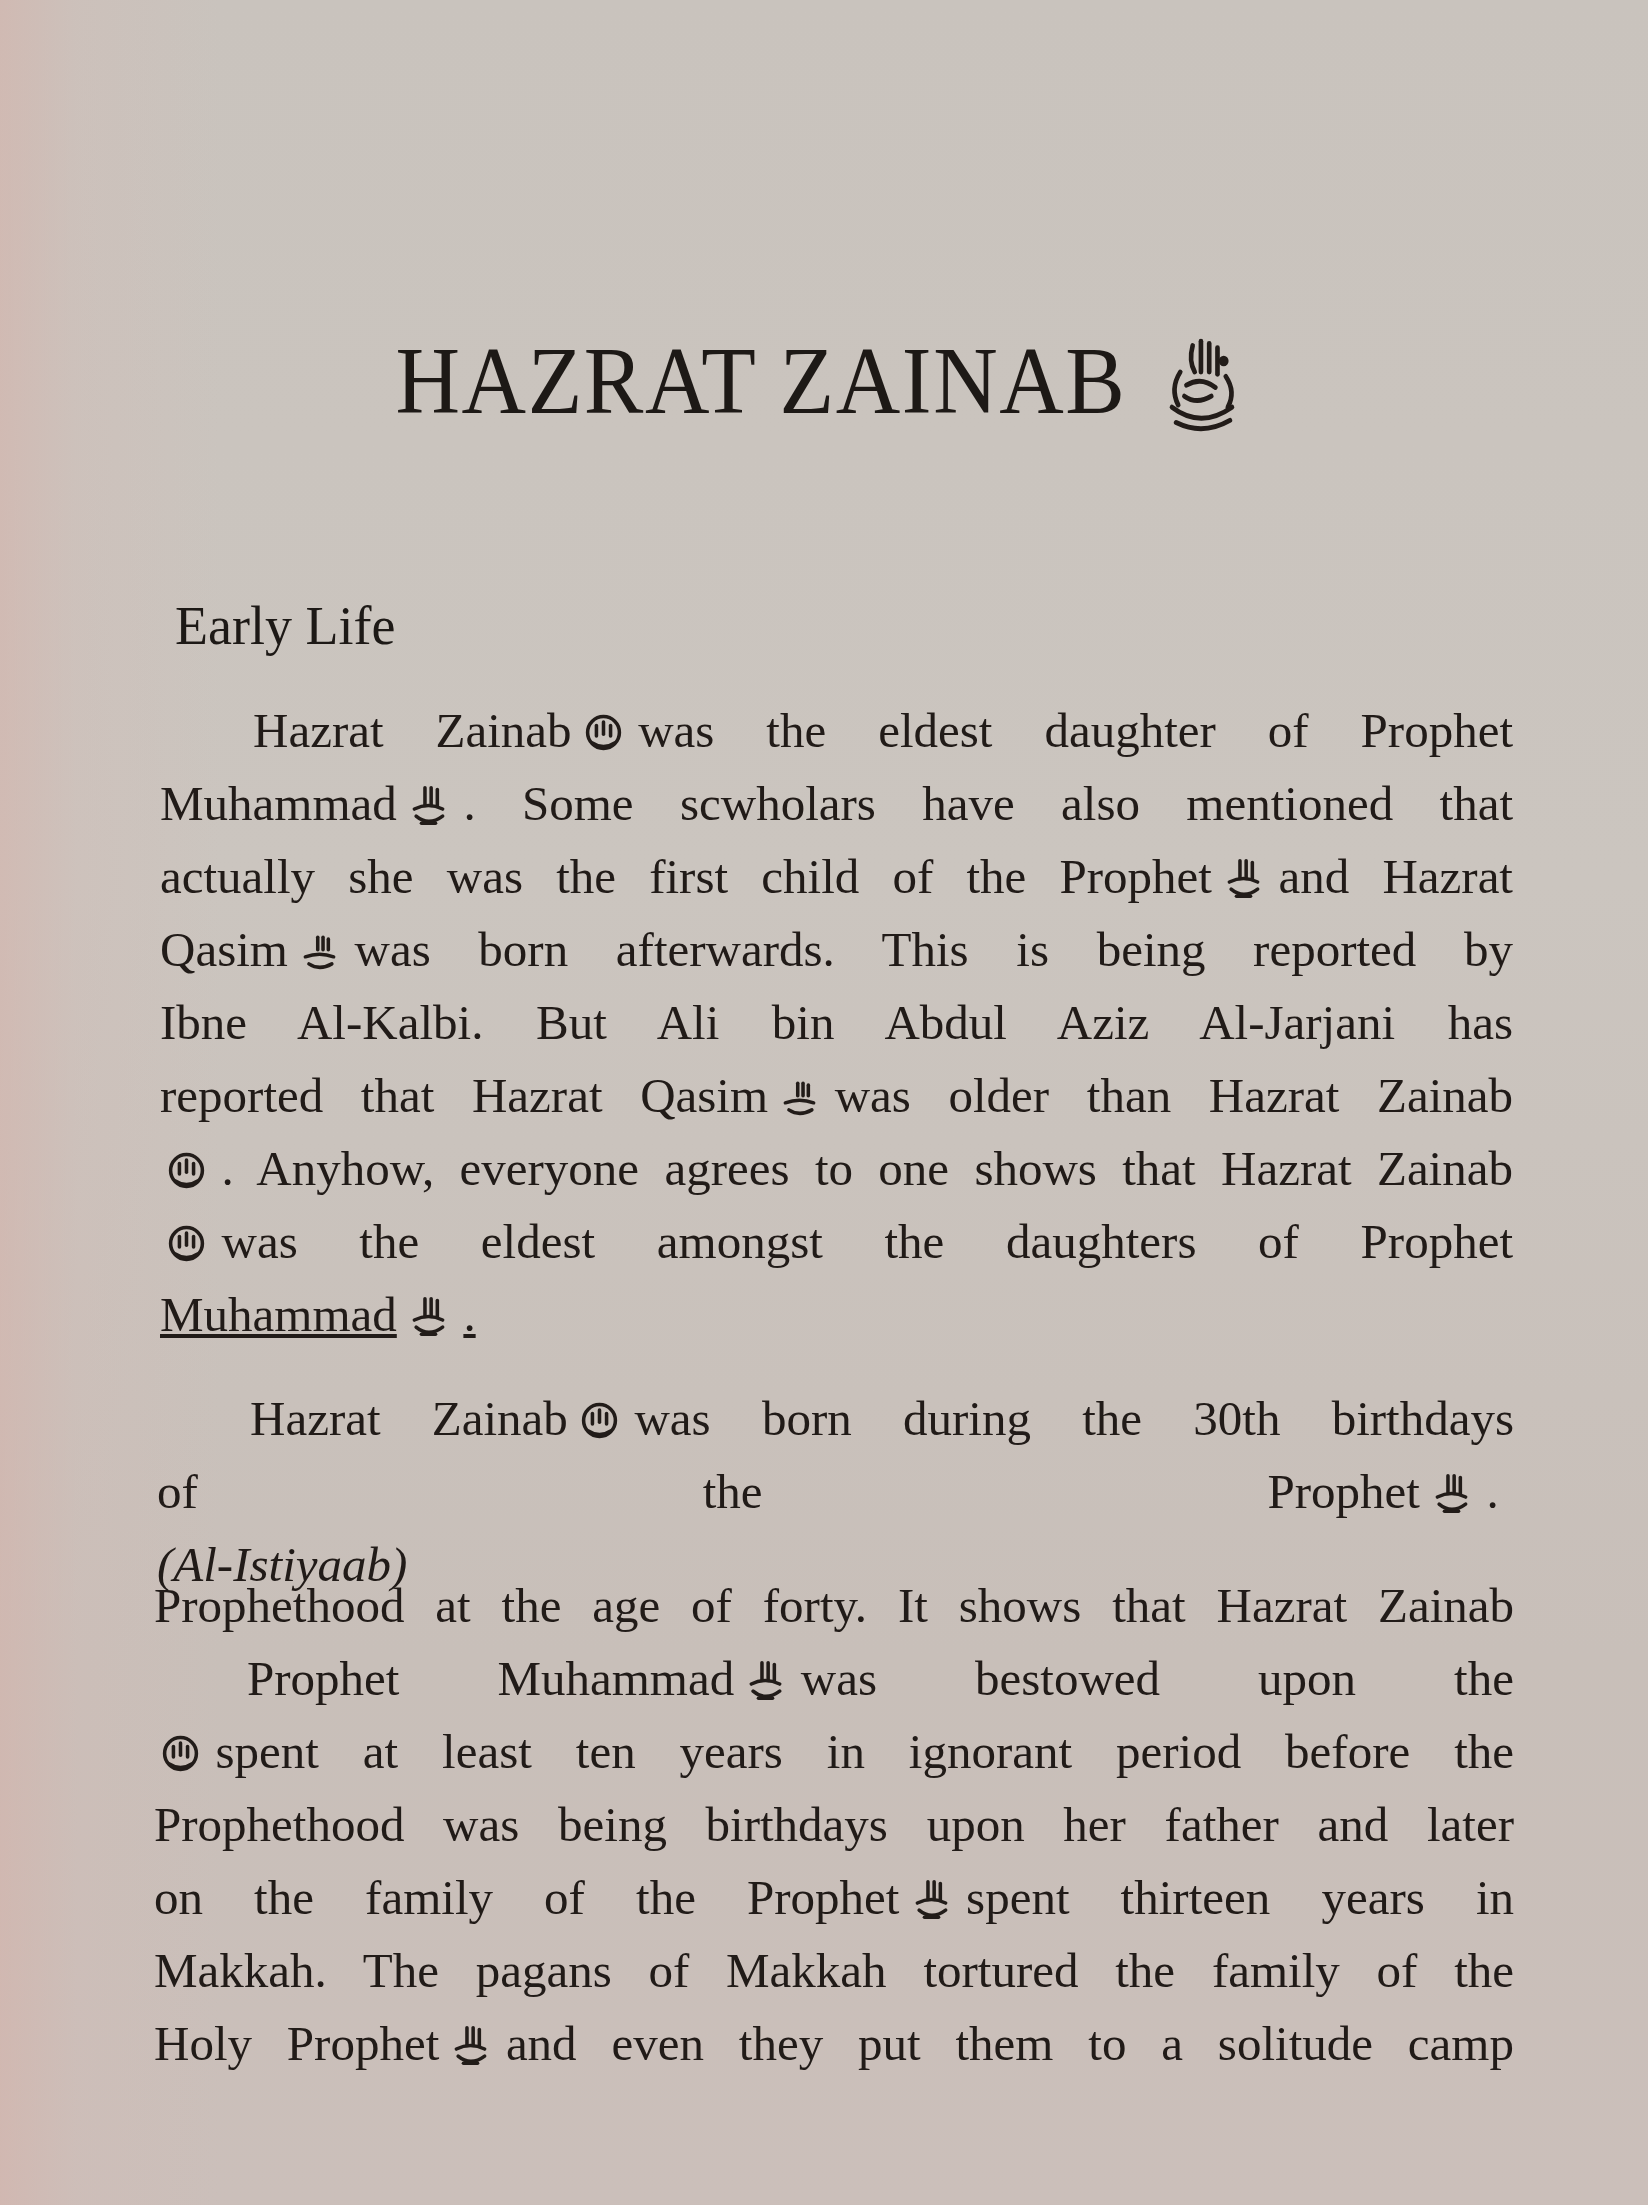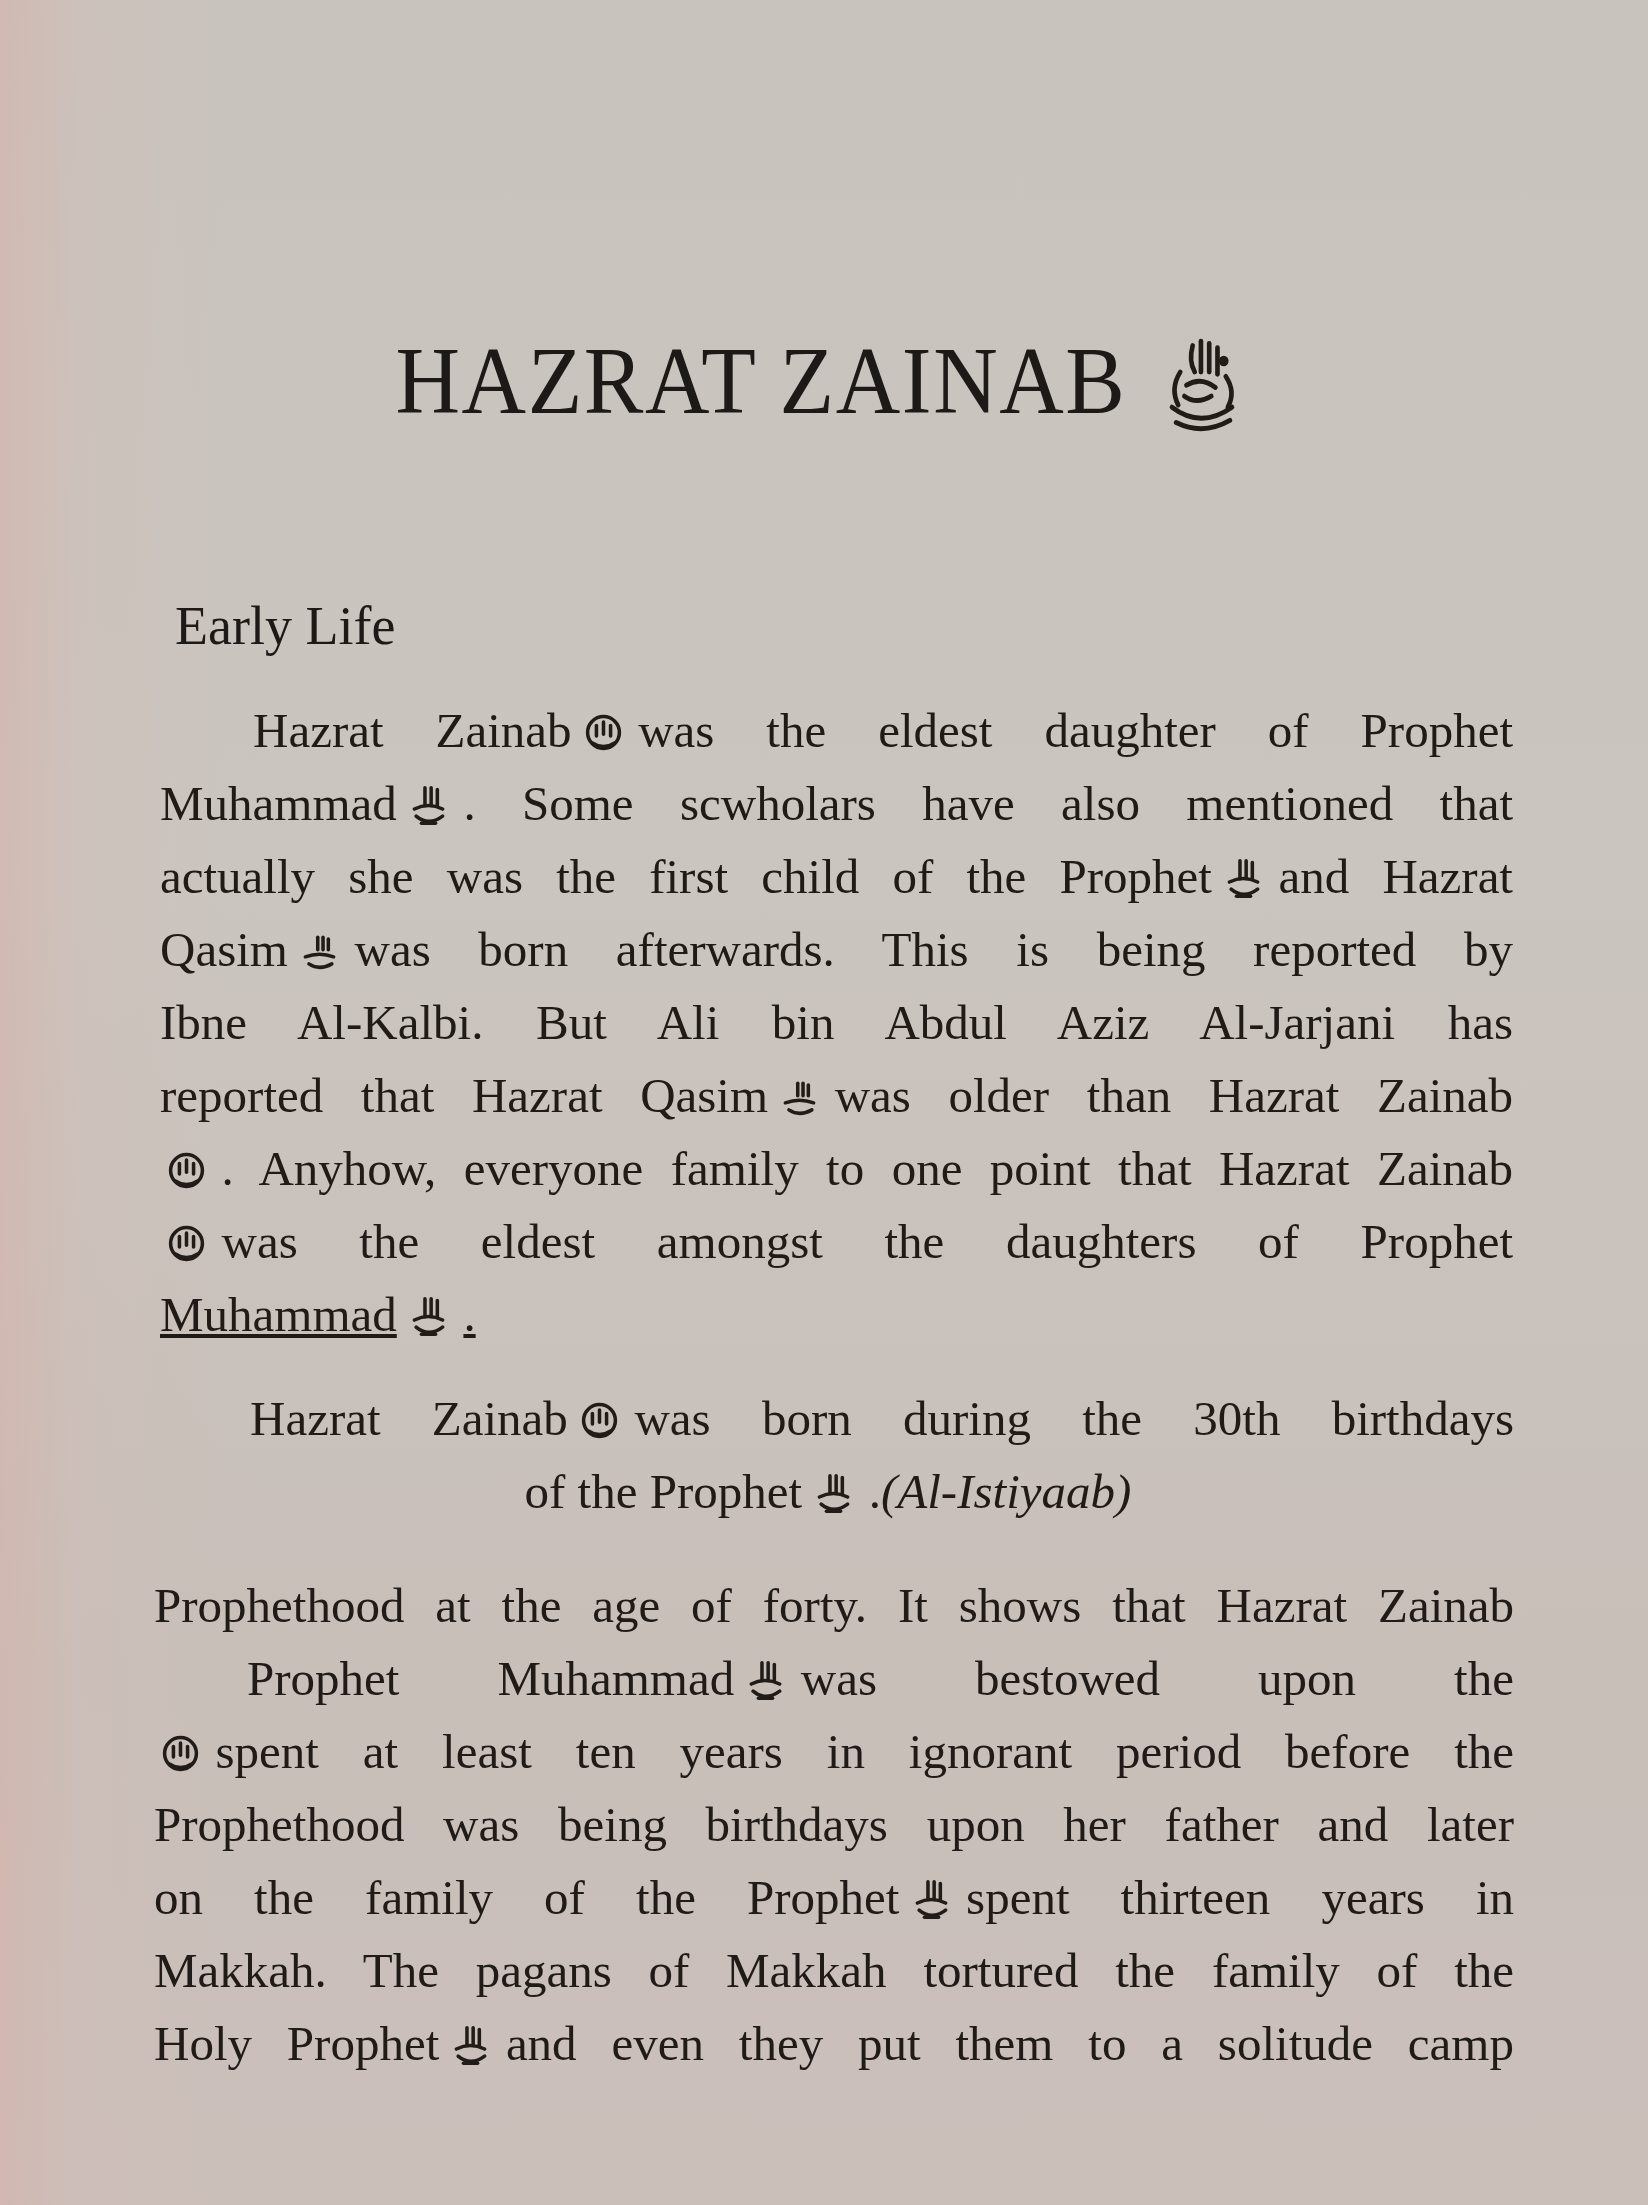--- a/index.html
+++ b/index.html
@@ -100,22 +100,23 @@
       text-align-last: justify;
       white-space: nowrap;
       overflow: visible;
     }
     .line.last {
       text-align-last: left;
       text-decoration: underline;
     }
     .line.split {
       display: flex;
-      justify-content: center;
+      justify-content: flex-end;
       padding-right: 15.2px;
+      flex-direction: column;
     }
     .citation {
       font-style: italic;
     }
   </style>
 </head>
 <body>
 
 <div class="page">
 
@@ -191,21 +192,21 @@
             </g>
           </svg></span><span>was older than Hazrat Zainab</span></span>
     <span class="line"><span class="honorific inline" style="margin-left:0"><svg viewBox="0 0 60 60">
             <g fill="none" stroke="#221c19" stroke-width="4" stroke-linecap="round">
               <circle cx="30" cy="30" r="18"></circle>
               <path d="M22 22 L22 34"></path>
               <path d="M30 18 L30 32"></path>
               <path d="M38 22 L38 34"></path>
               <path d="M18 42 Q30 50 42 42"></path>
             </g>
-          </svg></span><span>. Anyhow, everyone family to one point that Hazrat Zainab</span></span>
+          </svg></span><span>. Anyhow, everyone agrees to one shows that Hazrat Zainab</span></span>
     <span class="line"><span class="honorific inline" style="margin-left:0"><svg viewBox="0 0 60 60">
             <g fill="none" stroke="#221c19" stroke-width="4" stroke-linecap="round">
               <circle cx="30" cy="30" r="18"></circle>
               <path d="M22 22 L22 34"></path>
               <path d="M30 18 L30 32"></path>
               <path d="M38 22 L38 34"></path>
               <path d="M18 42 Q30 50 42 42"></path>
             </g>
           </svg></span><span>was the eldest amongst the daughters of Prophet</span></span>
     <span class="line last"><span>Muhammad</span><span class="honorific inline"><svg viewBox="0 0 60 60">

